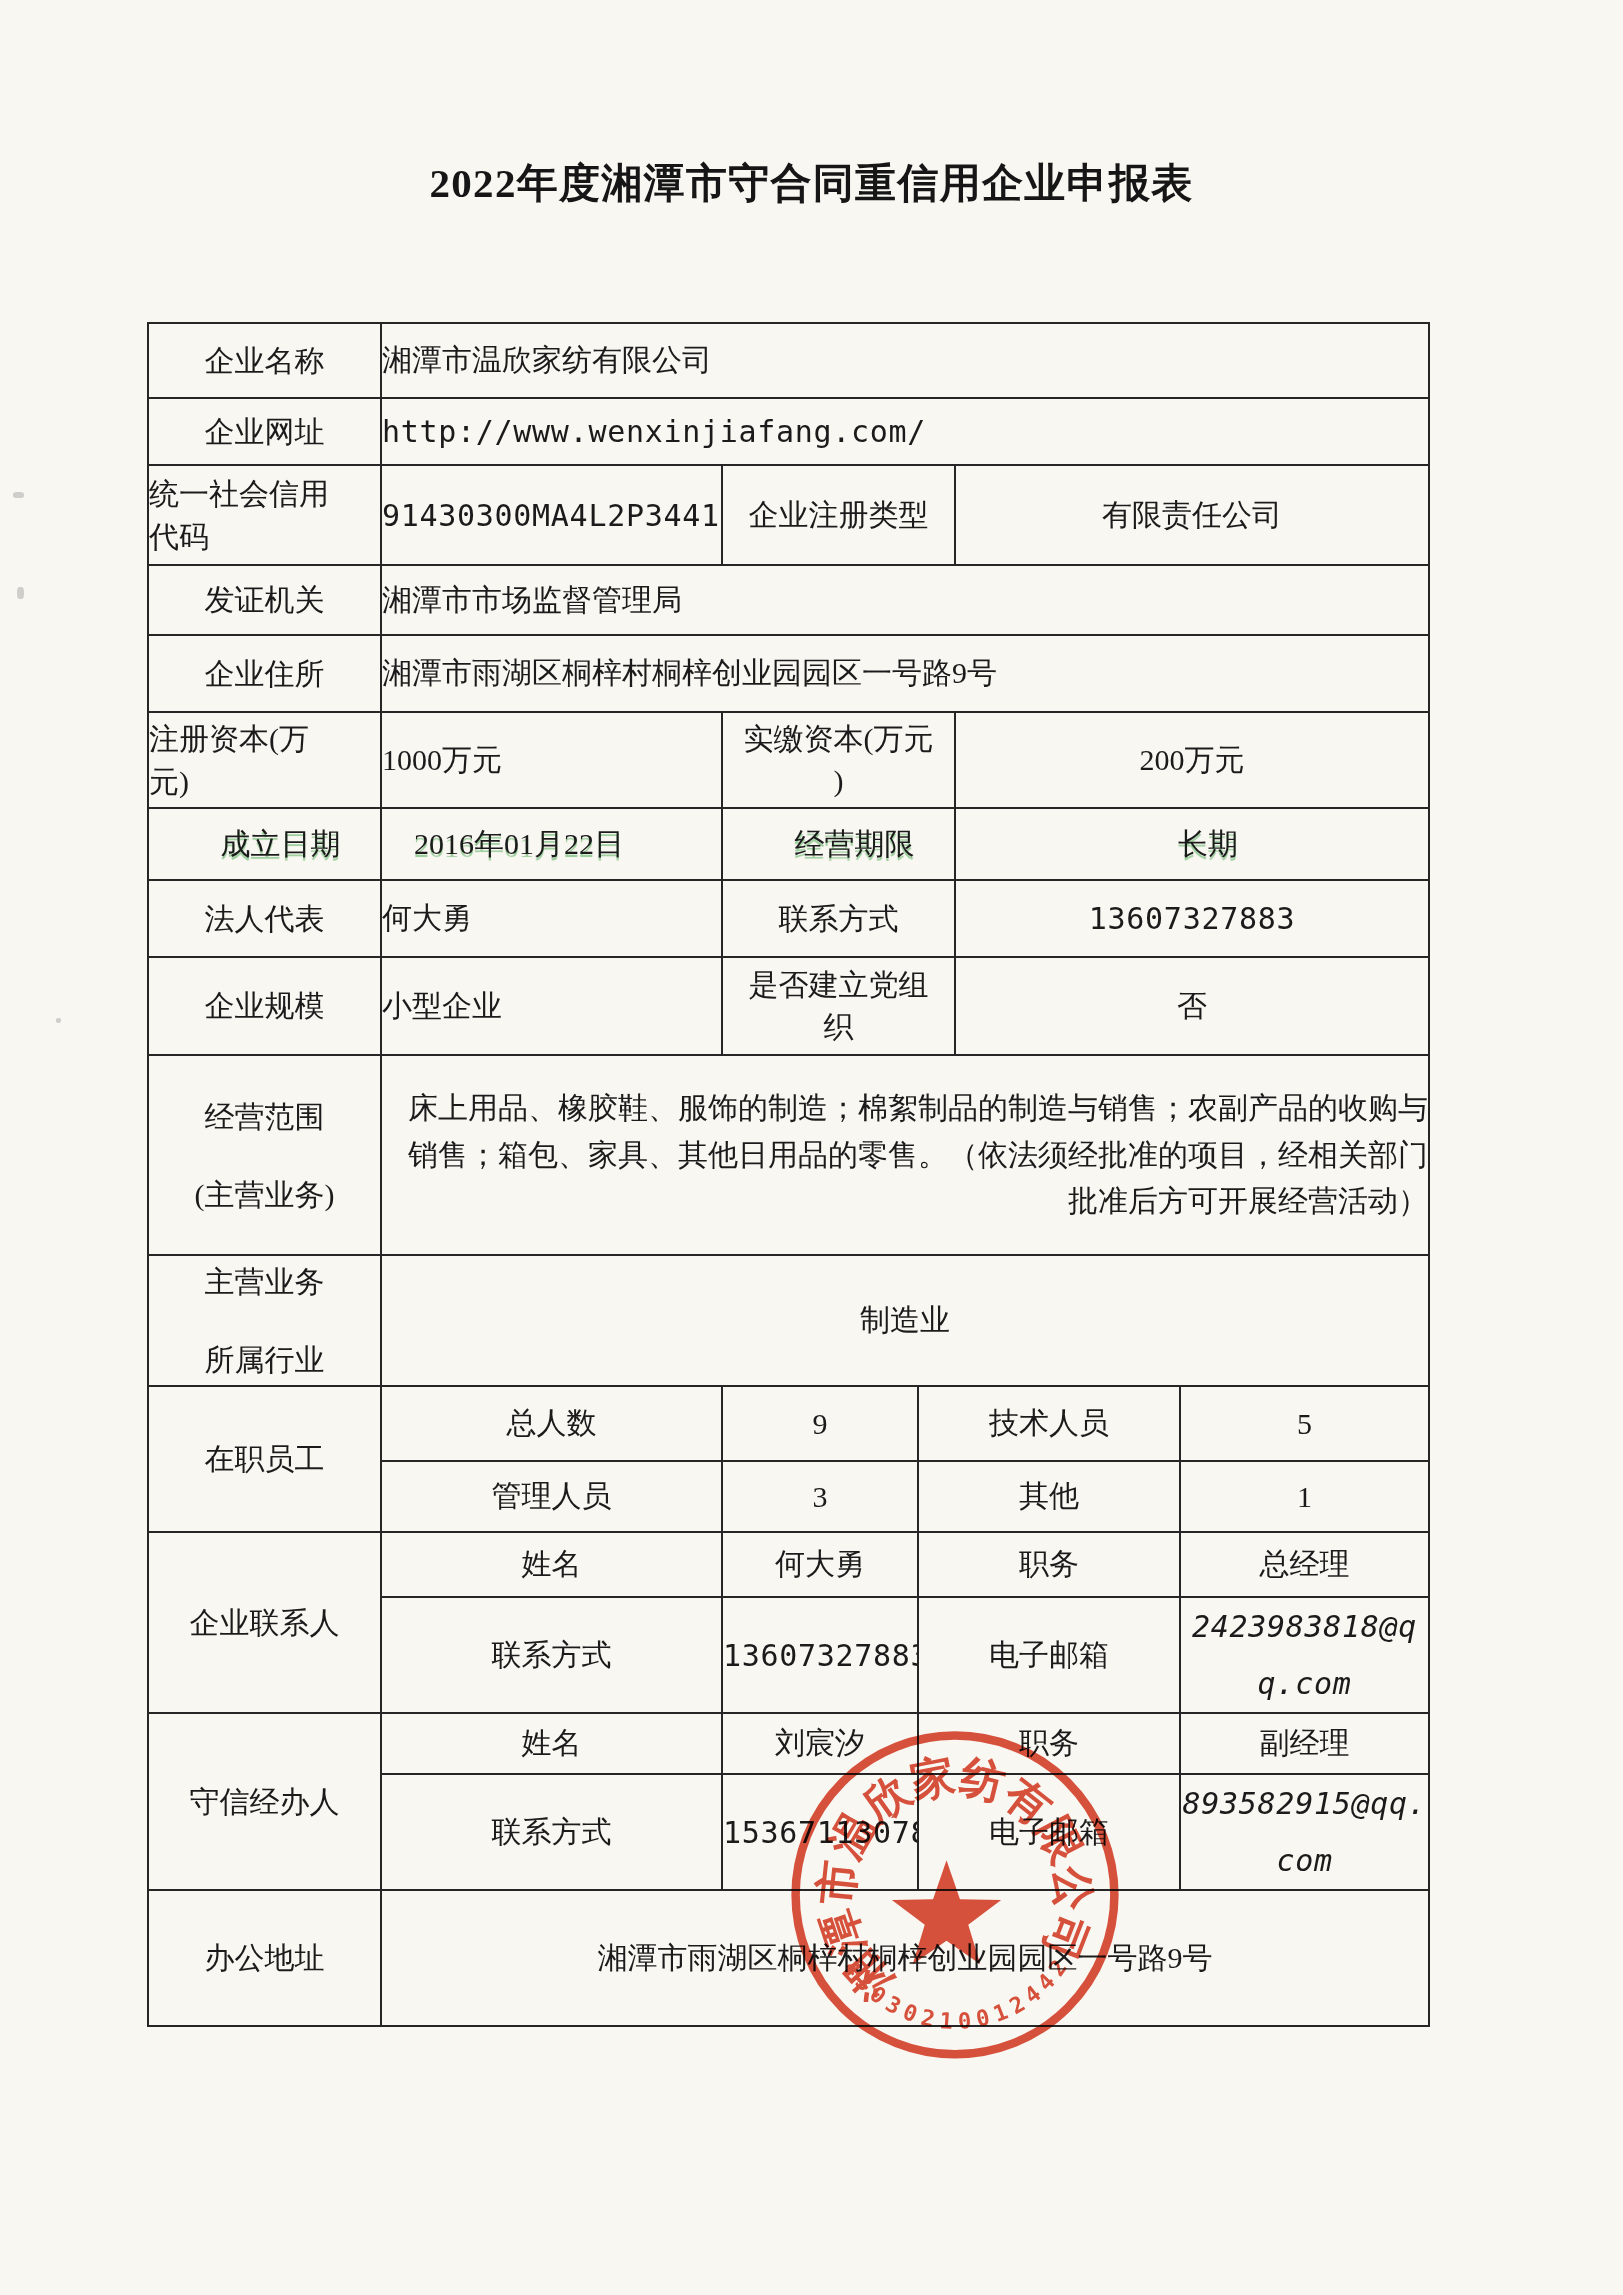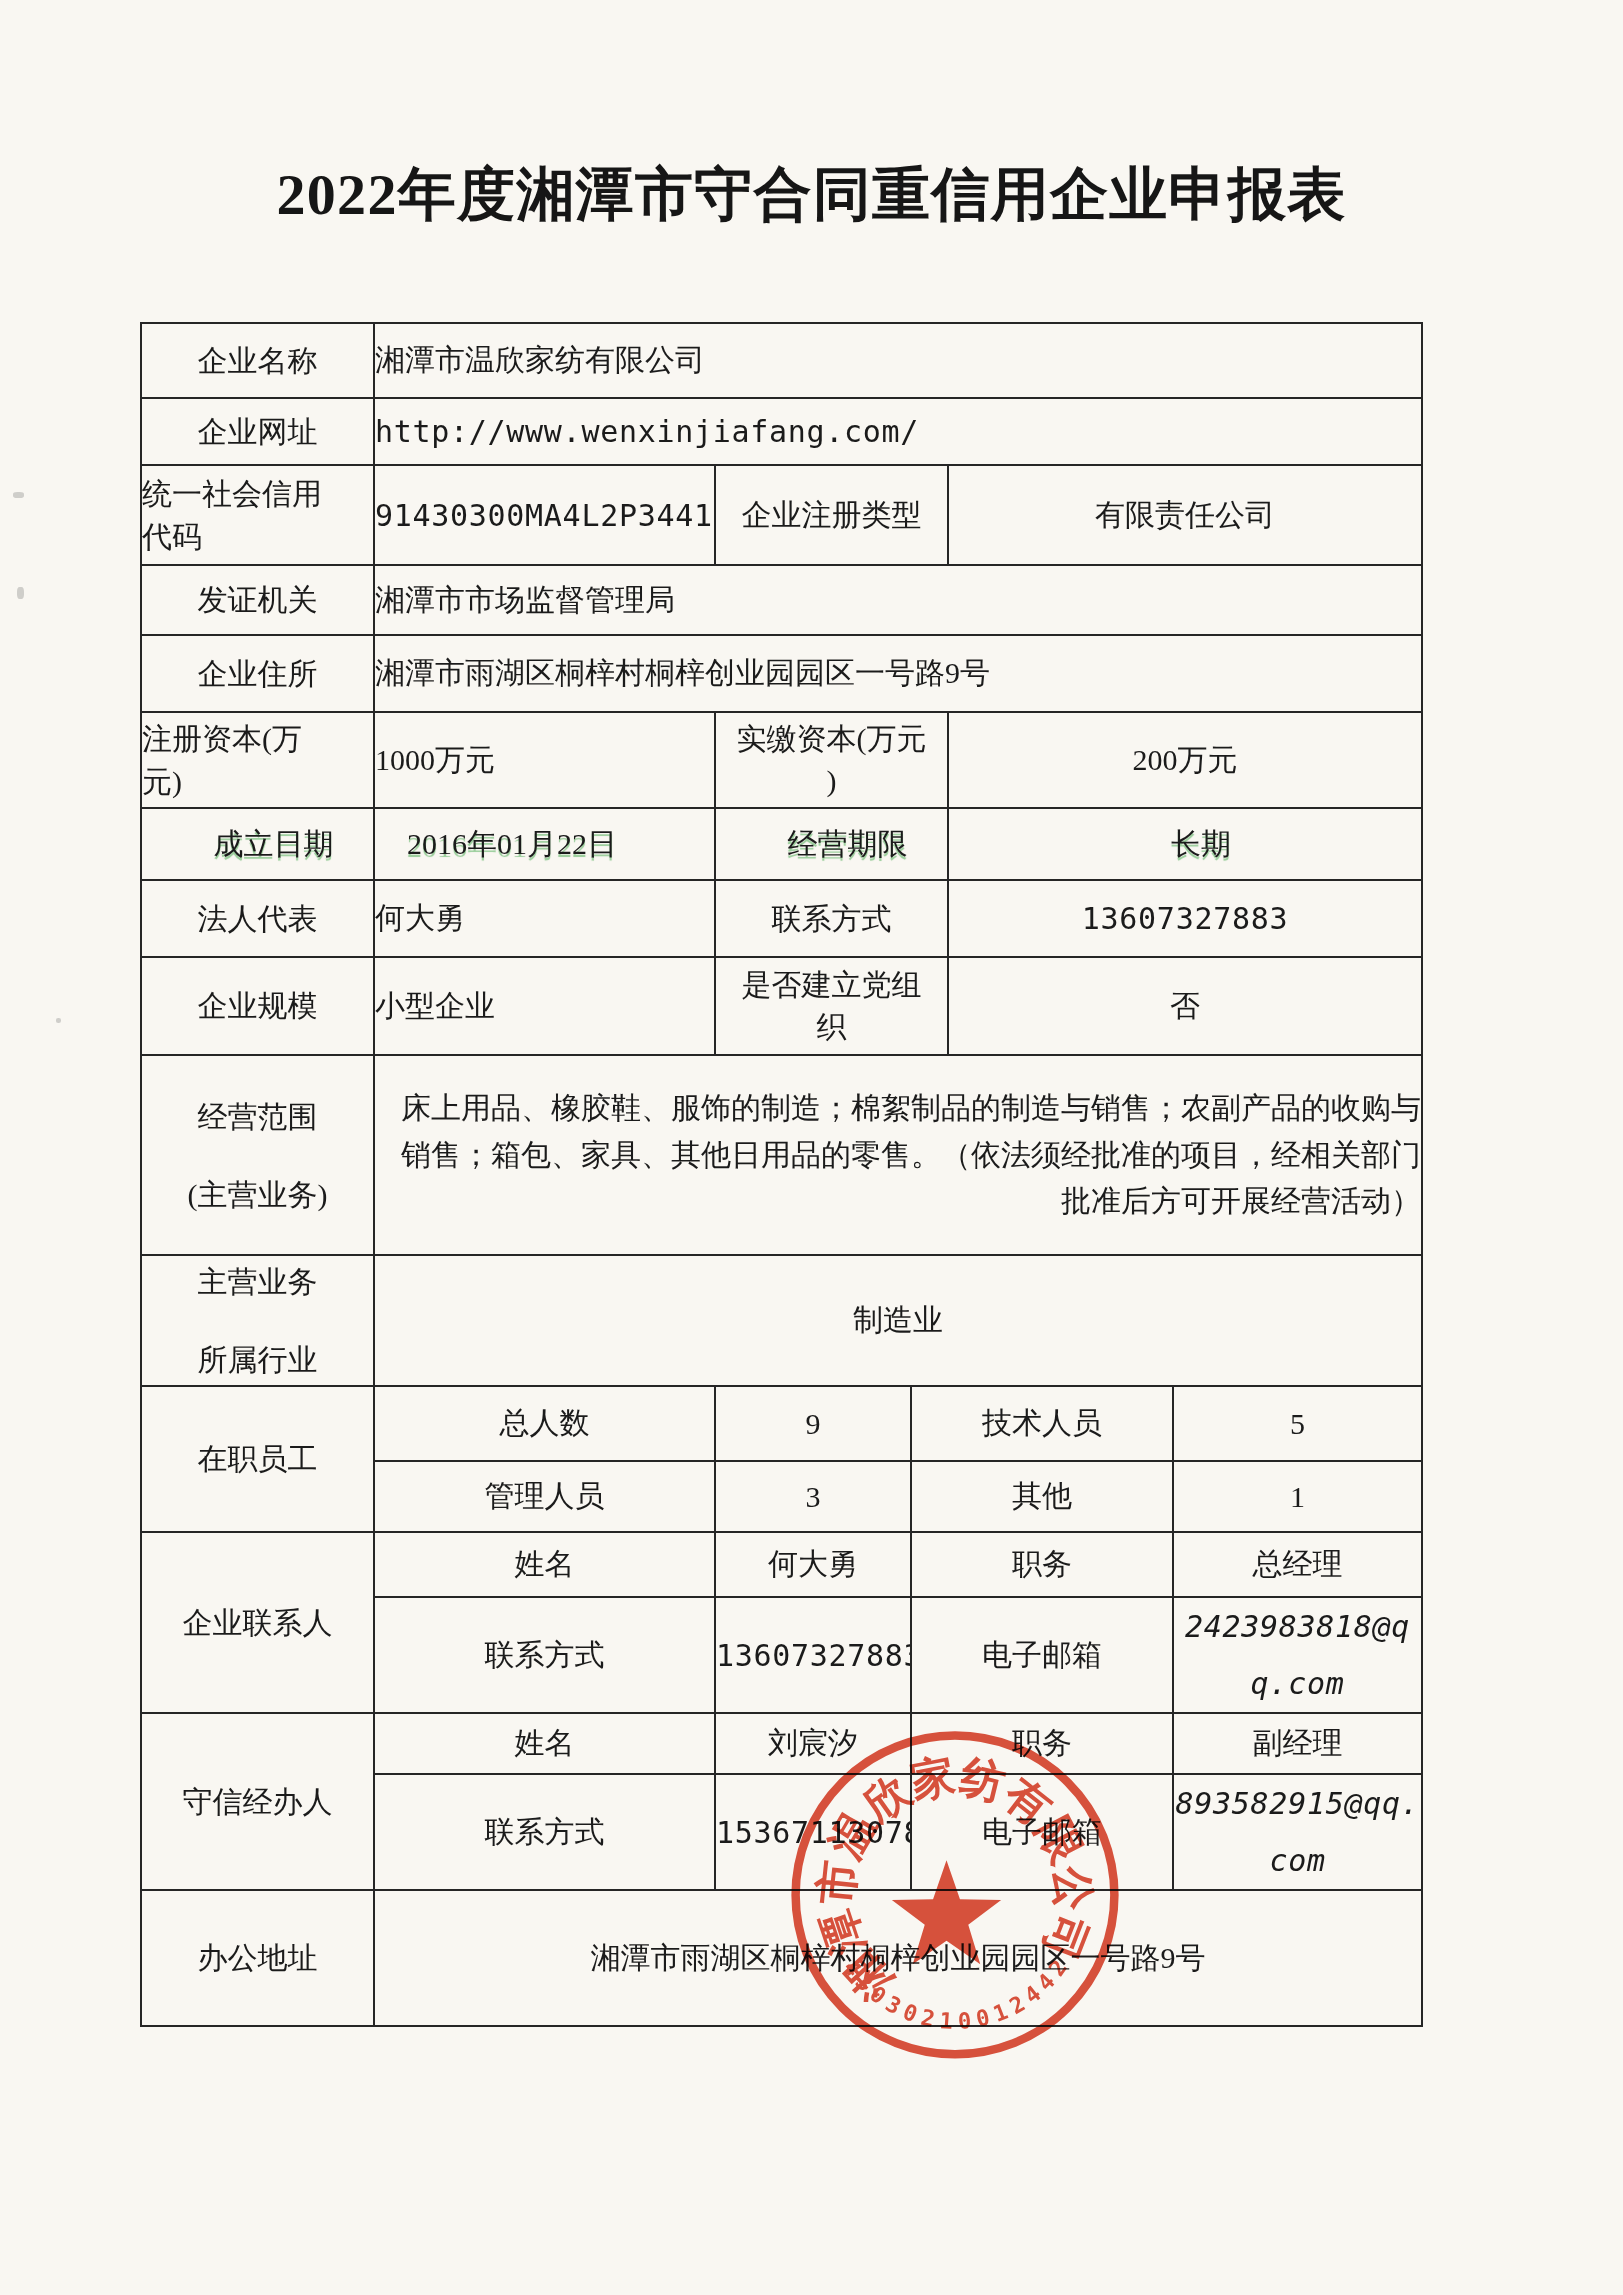--- a/index.html
+++ b/index.html
@@ -10,28 +10,28 @@
     background:#f9f7f2;
     font-family:"Liberation Serif","DejaVu Serif",serif;
     color:#1b1b1b;
     overflow:hidden;
   }
   .doc-title{
     position:absolute;
     left:0;top:156px;width:1623px;
     margin:0;
     text-align:center;
-    font-size:58px;
+    font-size:41px;
     font-weight:700;
     letter-spacing:1.3px;
     color:#161616;
   }
   table.form{
     position:absolute;
-    left:140px;top:322px;
+    left:147px;top:322px;
     width:1281px;
     border-collapse:collapse;
     table-layout:fixed;
   }
   table.form td{
     border:2px solid #262626;
     font-size:30px;
     vertical-align:middle;
     overflow:hidden;
     padding:0;

